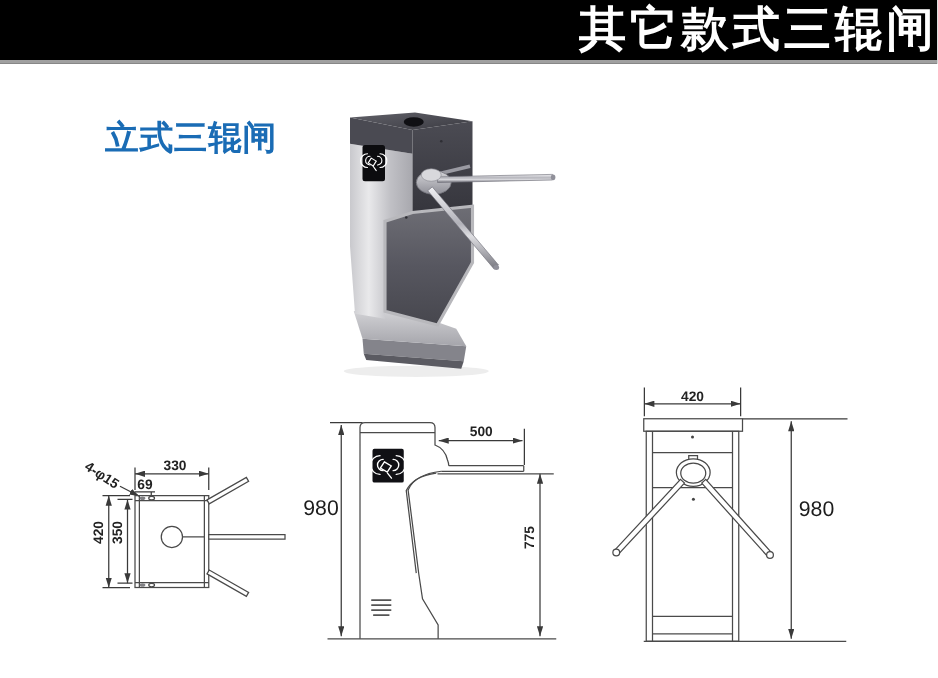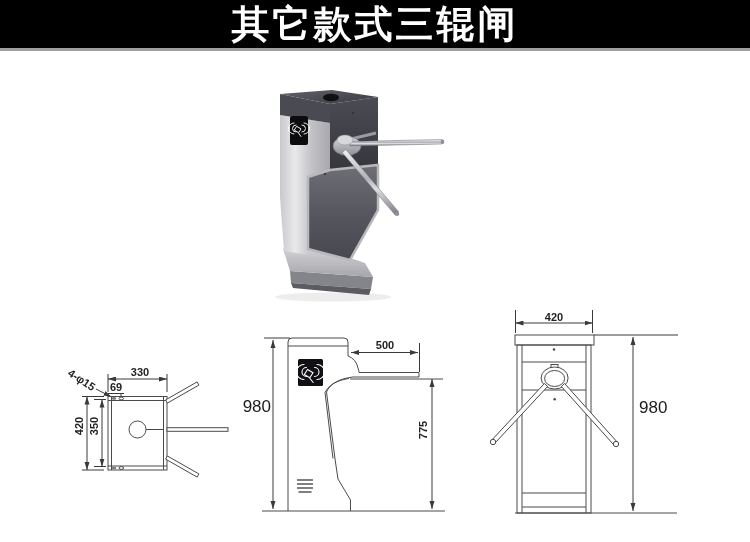--- a/index.html
+++ b/index.html
@@ -3,21 +3,21 @@
 <meta charset="utf-8">
 <style>
   * { margin:0; padding:0; box-sizing:border-box; }
   html,body { background:#ffffff; }
   body { width:750px; height:542px; font-family:"Liberation Sans","DejaVu Sans",sans-serif; }
   .page { position:relative; width:750px; height:542px; background:#ffffff; overflow:hidden; }
 
   .banner {
     position:absolute; left:0; top:0; width:750px; height:51px;
     background:#000000; border-bottom:3px solid #a0a0a0;
-    display:flex; align-items:center; justify-content:center;
+    display:flex; align-items:center; justify-content:flex-end;
   }
   .banner-title {
     color:#ffffff; font-size:38px; font-weight:bold; letter-spacing:3px; line-height:1;
   }
 
   .subtitle {
     position:absolute; left:84px; top:92px;
     font-size:27px; font-weight:bold; color:#1a6cb5; letter-spacing:0.5px;
   }
 
@@ -36,20 +36,21 @@
 </style>
 </head>
 <body>
 
 <div class="page">
 
   <div class="banner">
     <div class="banner-title">其它款式三辊闸</div>
   </div>
 
+  <div class="subtitle">立式三辊闸</div>
 
   <svg class="photo" viewBox="0 0 234 230">
     <defs>
       <linearGradient id="gSteelL" x1="0" y1="0" x2="1" y2="0">
         <stop offset="0" stop-color="#c9c9cd"></stop>
           <stop offset="0.3" stop-color="#e9e9eb"></stop>
         <stop offset="0.65" stop-color="#c0c0c5"></stop>
           <stop offset="1" stop-color="#a8a8ae"></stop>
       </linearGradient>
       <linearGradient id="gHeadR" x1="0" y1="0" x2="0" y2="1">

